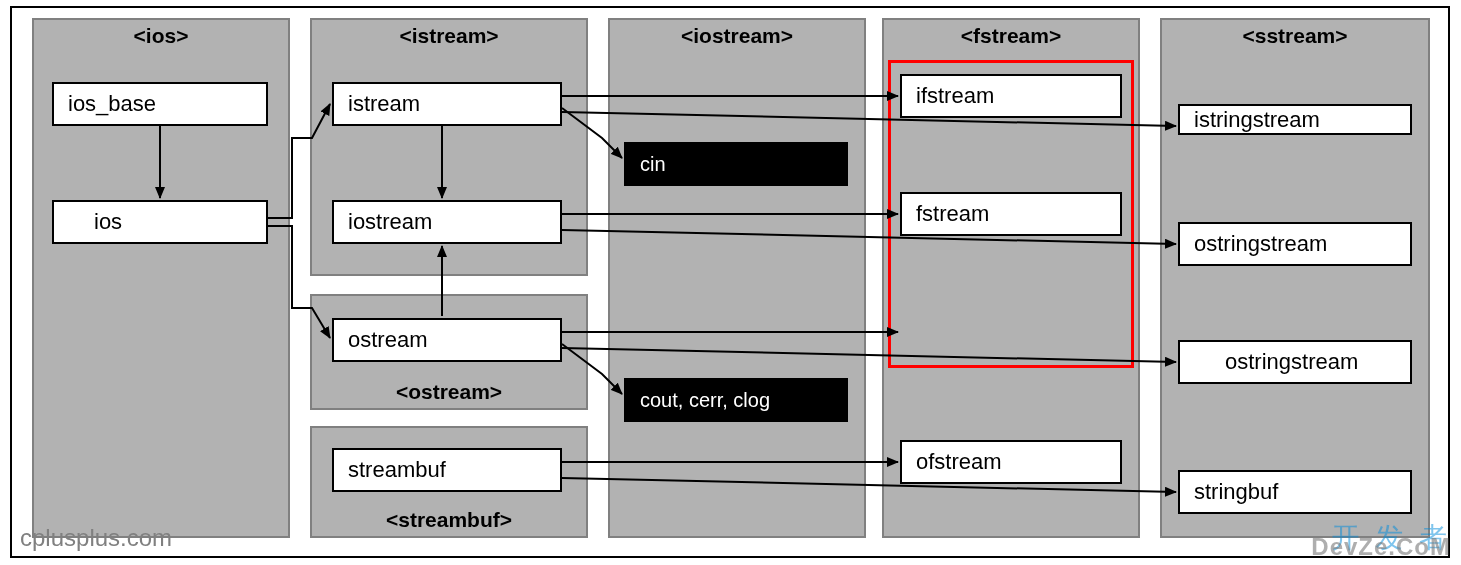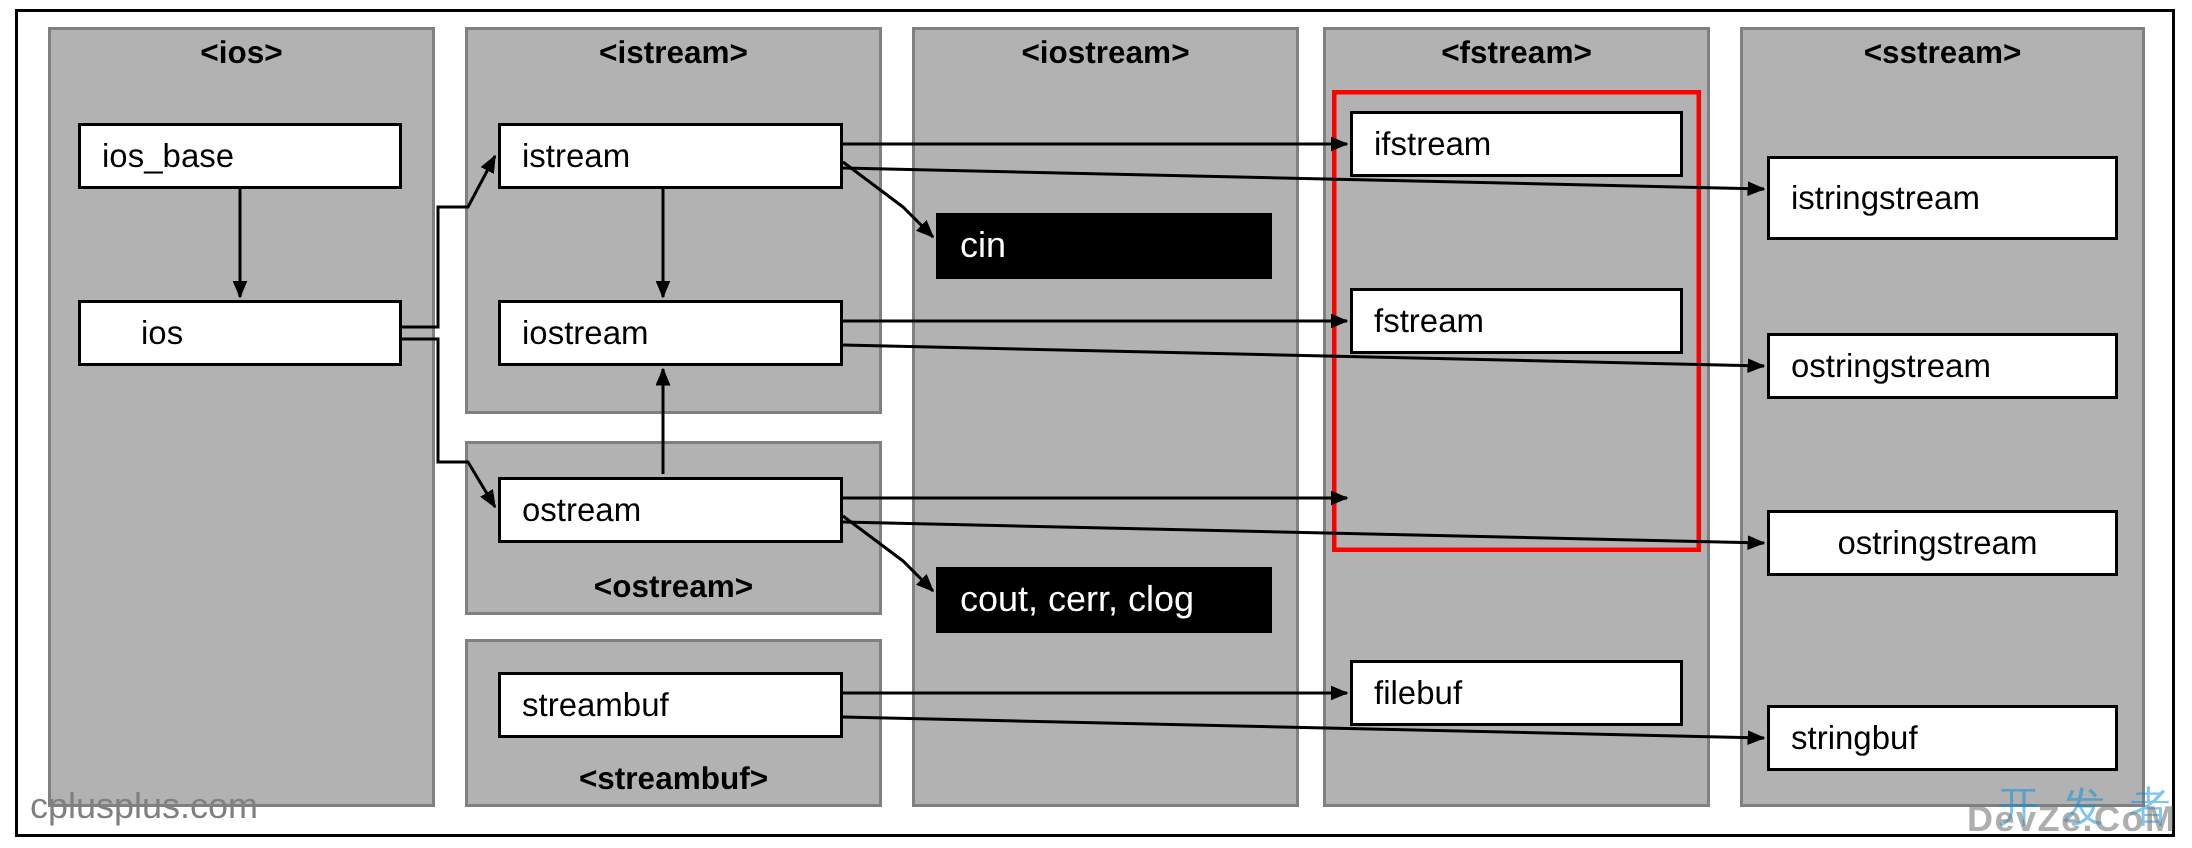--- a/index.html
+++ b/index.html
@@ -47,21 +47,21 @@
   }
   .objnode {
     position: absolute;
     background: #000;
     color: #fff;
     border: 2px solid #000;
     box-sizing: border-box;
     padding: 6px 14px;
     display: flex;
     align-items: center;
-    font-size: 24px;
+    font-size: 20px;
   }
   .redbox {
     position: absolute;
     border: 3px solid #ff0000;
     box-sizing: border-box;
     background: none;
     pointer-events: none;
   }
   .watermark1 {
     position: absolute;
@@ -133,23 +133,23 @@
   <div class="node" style="left:320px; top:74px;  width:230px; height:44px;text-align:right;">istream</div>
   <div class="node" style="left:320px; top:192px; width:230px; height:44px;">iostream</div>
   <div class="node" style="left:320px; top:310px; width:230px; height:44px;">ostream</div>
   <div class="node" style="left:320px; top:440px; width:230px; height:44px;">streambuf</div>
 
   <div class="objnode" style="left:612px; top:134px; width:224px; height:44px;">cin</div>
   <div class="objnode" style="left:612px; top:370px; width:224px; height:44px;">cout, cerr, clog</div>
 
   <div class="node" style="left:888px; top:66px;  width:222px; height:44px;">ifstream</div>
   <div class="node" style="left:888px; top:184px; width:222px; height:44px;">fstream</div>
-  <div class="node" style="left:888px; top:432px; width:222px; height:44px;">filebuf</div>
+  <div class="node" style="left:888px; top:432px; width:222px; height:44px;">ofstream</div>
 
-  <div class="node" style="left:1166px; top:96px;  width:234px; height:56px;">istringstream</div>
+  <div class="node" style="left:1166px; top:96px;  width:234px; height:31px;">istringstream</div>
   <div class="node" style="left:1166px; top:214px; width:234px; height:44px;">ostringstream</div>
   <div class="node" style="left:1166px; top:332px; width:234px; height:44px;padding-left:45px;">ostringstream</div>
   <div class="node" style="left:1166px; top:462px; width:234px; height:44px;">stringbuf</div>
 
   <div class="redbox" style="left:876px; top:52px; width:246px; height:308px;"></div>
 
   <svg class="arrows">
     <defs>
       <marker id="ah" markerWidth="12" markerHeight="10" refX="11" refY="5" orient="auto" markerUnits="userSpaceOnUse">
         <path d="M0,0 L12,5 L0,10 Z" fill="#000"></path>

